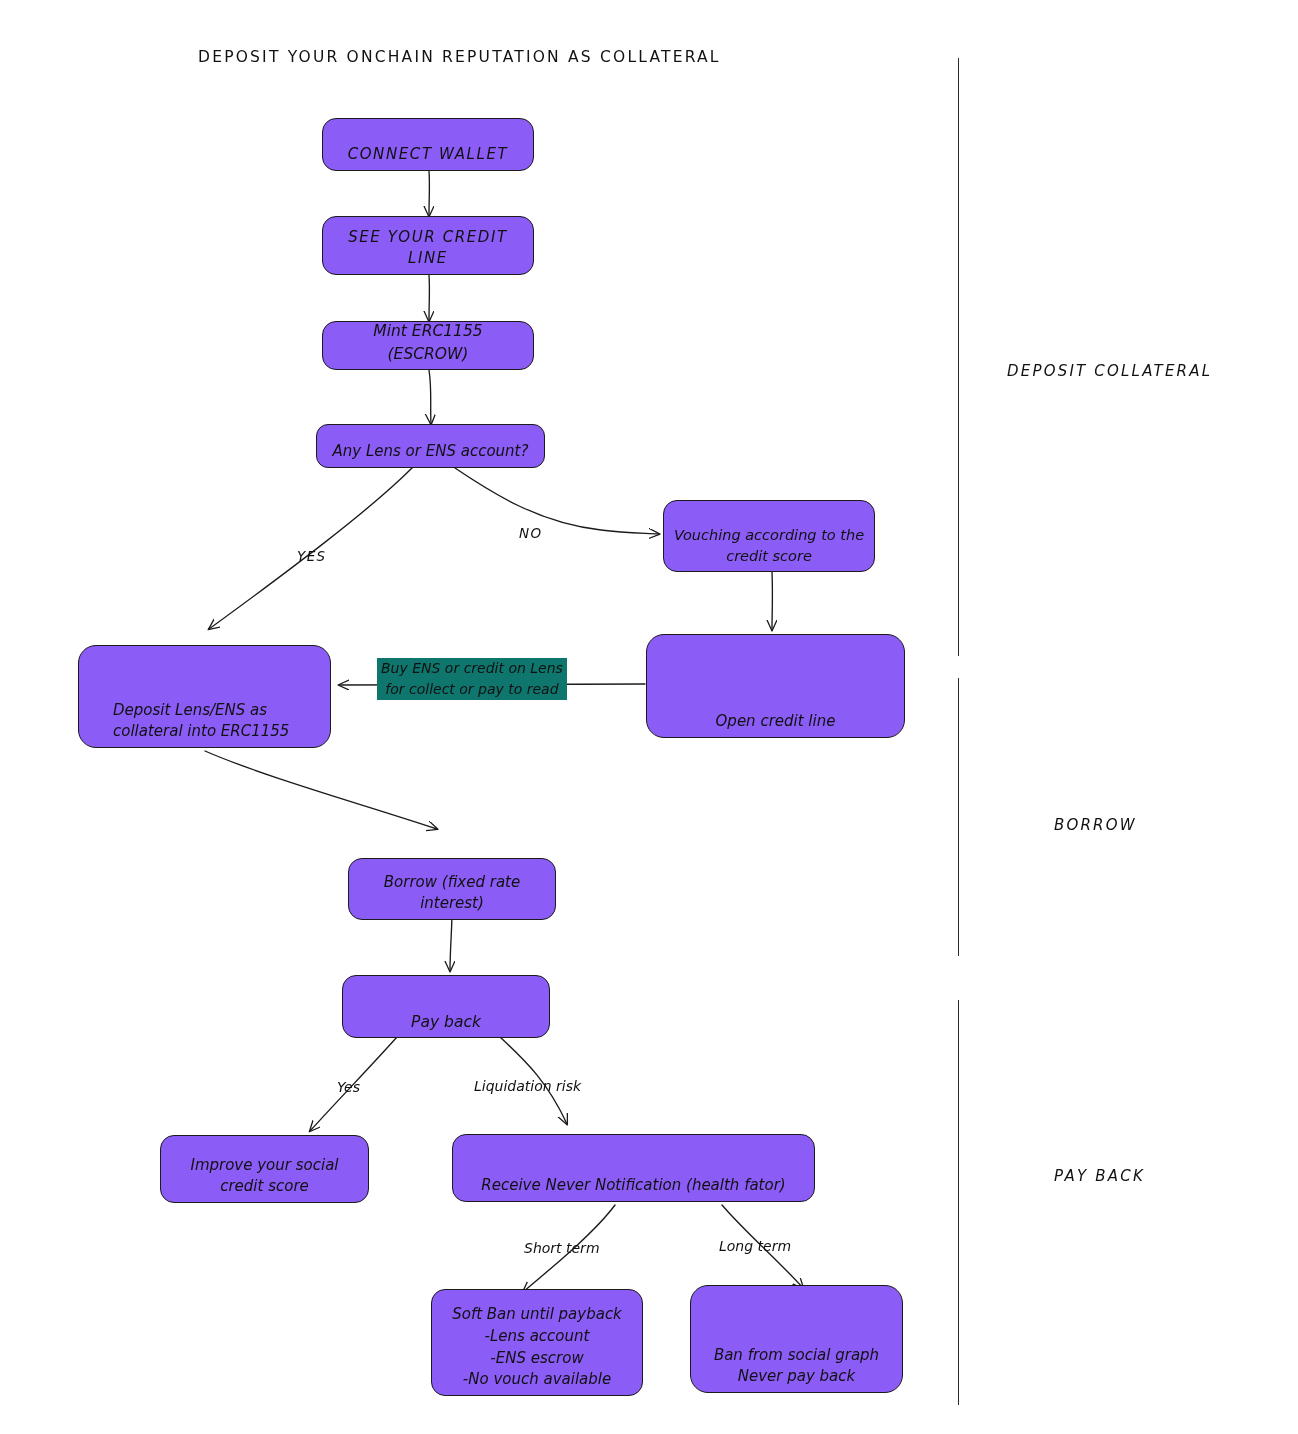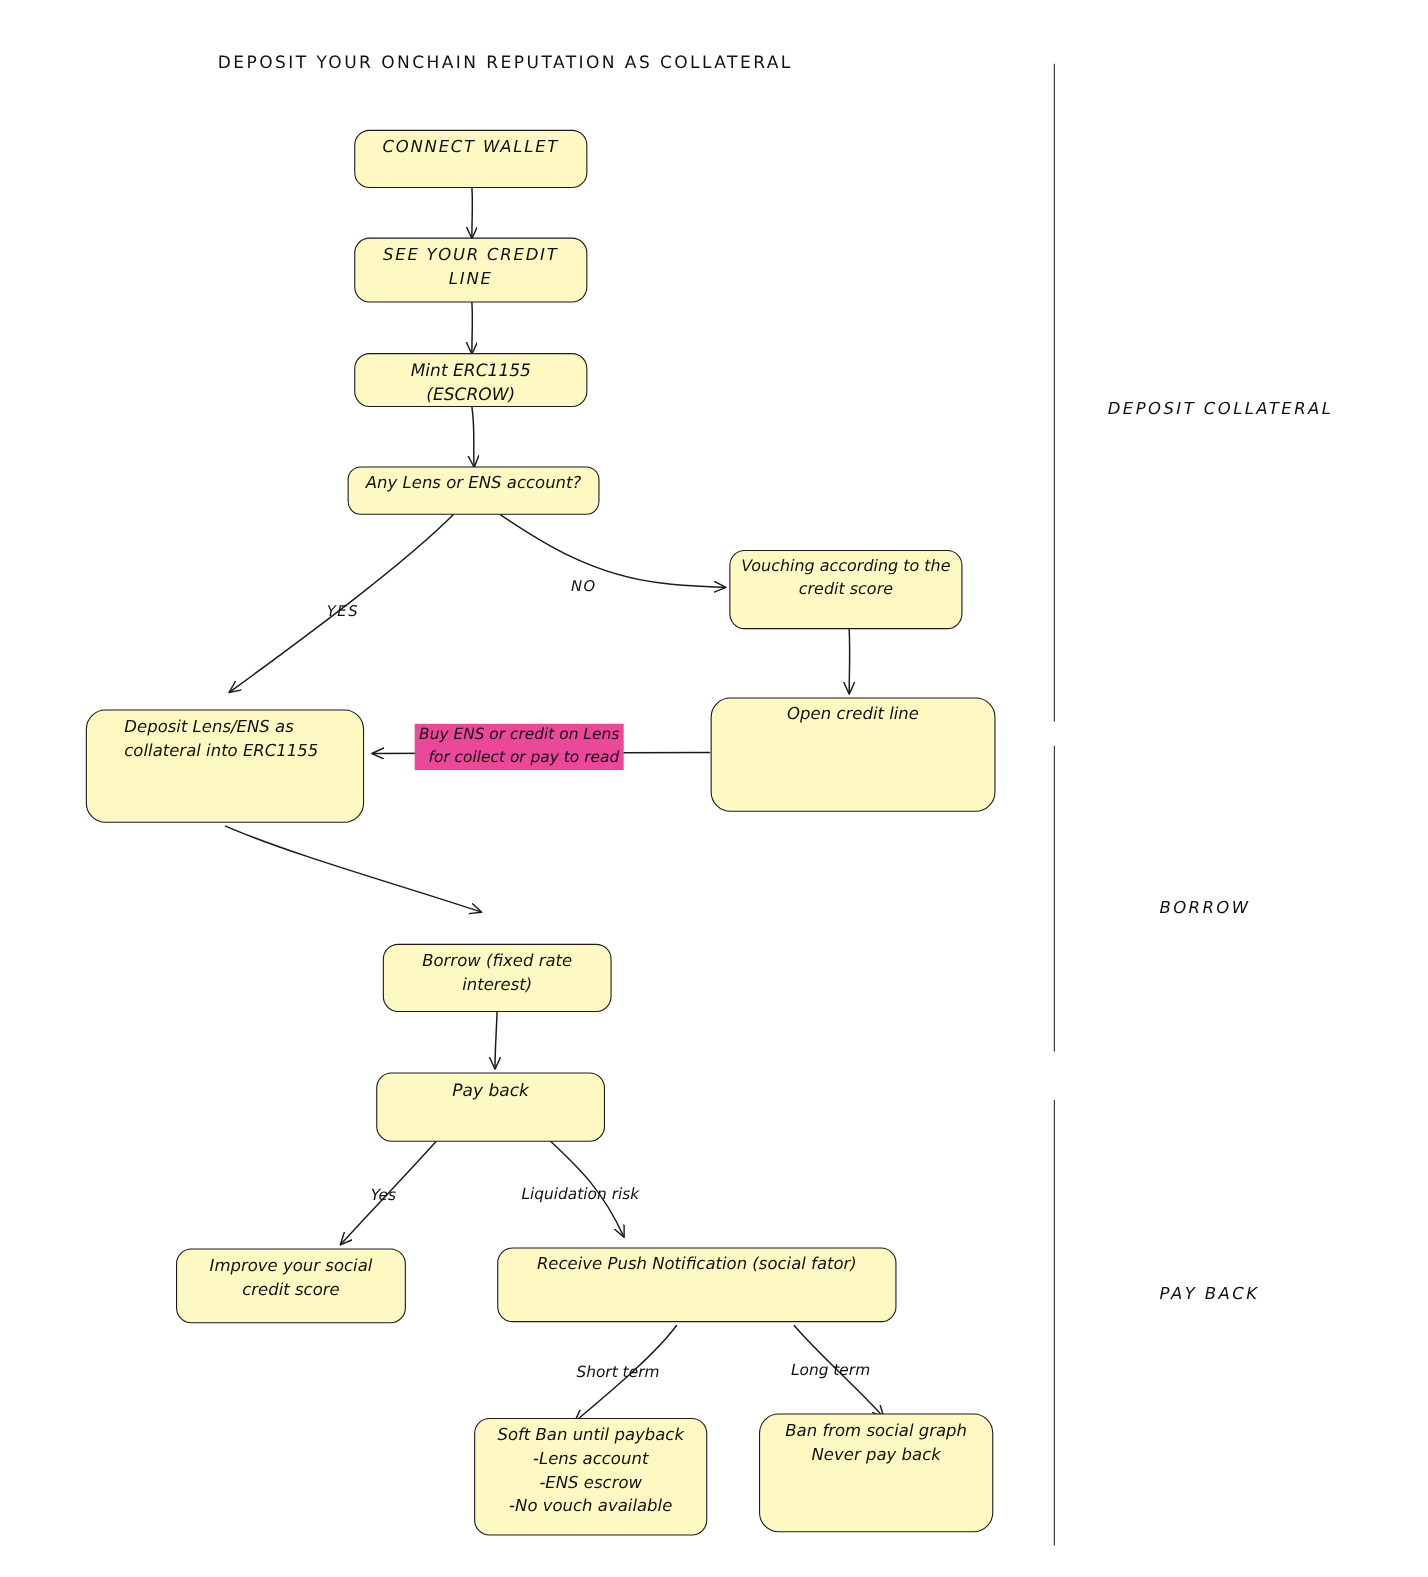--- a/index.html
+++ b/index.html
@@ -28,23 +28,23 @@
     top: 0;
     width: 1298px;
     height: 1434px;
     pointer-events: none;
   }
   .node {
     position: absolute;
     box-sizing: border-box;
     border: 1.6px solid #1b1b1b;
     border-radius: 14px;
-    background: #fef9c3;
+    background: #8b5cf6;
     display: flex;
-    align-items: flex-start;
+    align-items: flex-end;
     justify-content: center;
     text-align: center;
     line-height: 1.45;
     padding: 4px 8px;
     white-space: pre-line;
   }
   .node-text {
     display: block;
     width: 100%;
     white-space: pre-line;
@@ -177,40 +177,40 @@
   <div class="node hand" style="left:342px; top:975px; width:208px; height:63px; font-size:15.5px;">
     <span class="node-text">Pay back</span>
   </div>
 
   <div class="node hand" style="left:160px; top:1135px; width:209px; height:68px; font-size:15px;">
     <span class="node-text">Improve your social
 credit score</span>
   </div>
 
   <div class="node hand" style="left:452px; top:1134px; width:363px; height:68px; font-size:15px;">
-    <span class="node-text">Receive Push Notification (social fator)</span>
+    <span class="node-text">Receive Never Notification (health fator)</span>
   </div>
 
   <div class="node hand" style="left:431px; top:1289px; width:212px; height:107px; font-size:15px;">
     <span class="node-text">Soft Ban until payback
 -Lens account
 -ENS escrow
 -No vouch available</span>
   </div>
 
   <div class="node hand" style="left:690px; top:1285px; width:213px; height:108px; border-radius:18px; font-size:15px;">
     <span class="node-text">Ban from social graph
 Never pay back</span>
   </div>
 
   <div class="edge-label caps-label" style="left:297px; top:548px;">YES</div>
 
   <div class="edge-label caps-label" style="left:519px; top:525px;">NO</div>
 
-  <div class="edge-label" style="left:377px; top:658px; white-space:pre-line; line-height:1.5; text-align:right; background:#ec4899; padding:0 4px;">Buy ENS or credit on Lens
+  <div class="edge-label" style="left:377px; top:658px; white-space:pre-line; line-height:1.5; text-align:center; background:#0f766e; padding:0 4px;">Buy ENS or credit on Lens
 for collect or pay to read</div>
 
   <div class="edge-label" style="left:337px; top:1079px;">Yes</div>
 
   <div class="edge-label" style="left:474px; top:1078px;">Liquidation risk</div>
 
   <div class="edge-label" style="left:524px; top:1240px;">Short term</div>
 
   <div class="edge-label" style="left:719px; top:1238px;">Long term</div>
 

